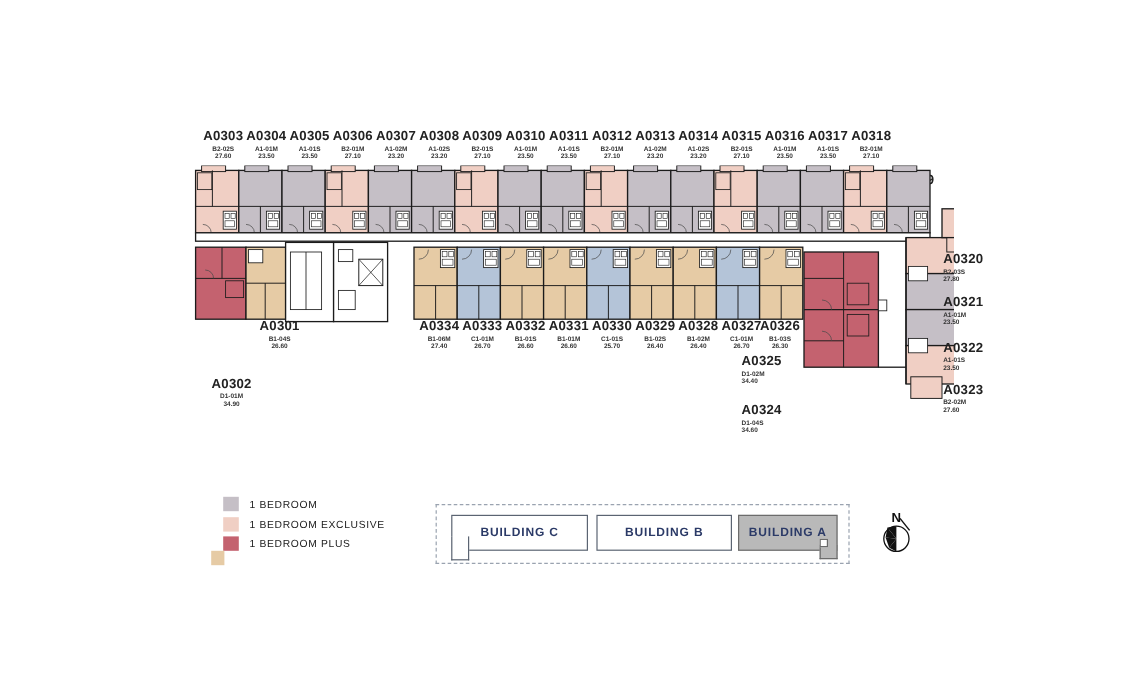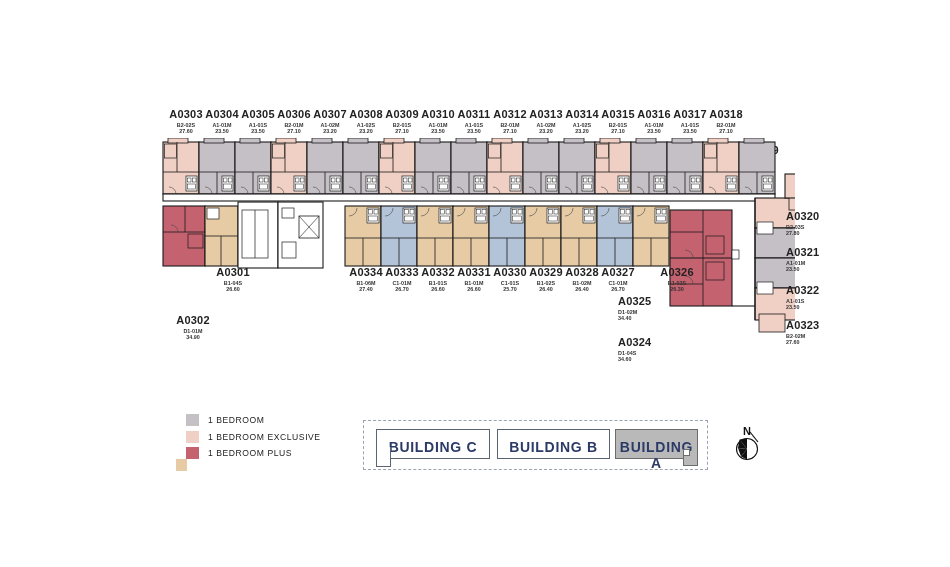--- a/index.html
+++ b/index.html
@@ -26,21 +26,21 @@
   .legtext{font-size:8.6px;letter-spacing:.55px;color:#1c1c1c;font-weight:400;}
   .legend-extra-swatch{position:absolute;left:-10px;top:47px;width:11px;height:12px;background:#e6cba5;}
 
   
   .bsel{position:absolute;left:363px;top:420px;width:345px;height:50px;
         border:1px dashed #9aa3b0;box-sizing:border-box;background:#fff;}
   .bbox{position:absolute;top:8px;height:30px;box-sizing:border-box;
         border:1px solid #5b6472;background:#ffffff;}
   .bbox.sel{background:#b9b9b9;border-color:#6c6c6c;}
   .blabel{position:absolute;width:100%;text-align:center;top:9px;
-          font-size:14px;font-weight:700;letter-spacing:.7px;color:#2b3a67;}
+          font-size:10px;font-weight:700;letter-spacing:.7px;color:#2b3a67;}
   .notch{position:absolute;background:#fff;border:1px solid #5b6472;box-sizing:border-box;}
   .notch.sel{background:#b9b9b9;border-color:#6c6c6c;}
 
   
   .compass{position:absolute;left:732px;top:424px;width:34px;height:40px;}
 
   
   .wm{position:absolute;left:686px;top:487px;font-size:45px;font-weight:700;
       letter-spacing:2px;color:#e4e4e4;user-select:none;}
 </style>
@@ -469,21 +469,21 @@
       <div class="ulabel" style="left: 559px; top: 266px; width: 46px;">
         <div class="uid">A0328</div>
         <div class="utype">B1-02M</div>
         <div class="uarea">26.40</div>
       </div>
       <div class="ulabel" style="left: 595px; top: 266px; width: 46px;">
         <div class="uid">A0327</div>
         <div class="utype">C1-01M</div>
         <div class="uarea">26.70</div>
       </div>
-      <div class="ulabel" style="left: 654px; top: 266px; width: 46px; text-align: center;">
+      <div class="ulabel" style="left: 627px; top: 266px; width: 46px; text-align: center;">
         <div class="uid">A0326</div>
         <div class="utype">B1-03S</div>
         <div class="uarea">26.30</div>
       </div>
     </div>
   <div id="wing-labels">
       <div class="ulabel left" style="left: 786px; top: 210px; width: 60px;">
         <div class="uid">A0320</div>
         <div class="utype">B2-03S</div>
         <div class="uarea">27.80</div>

